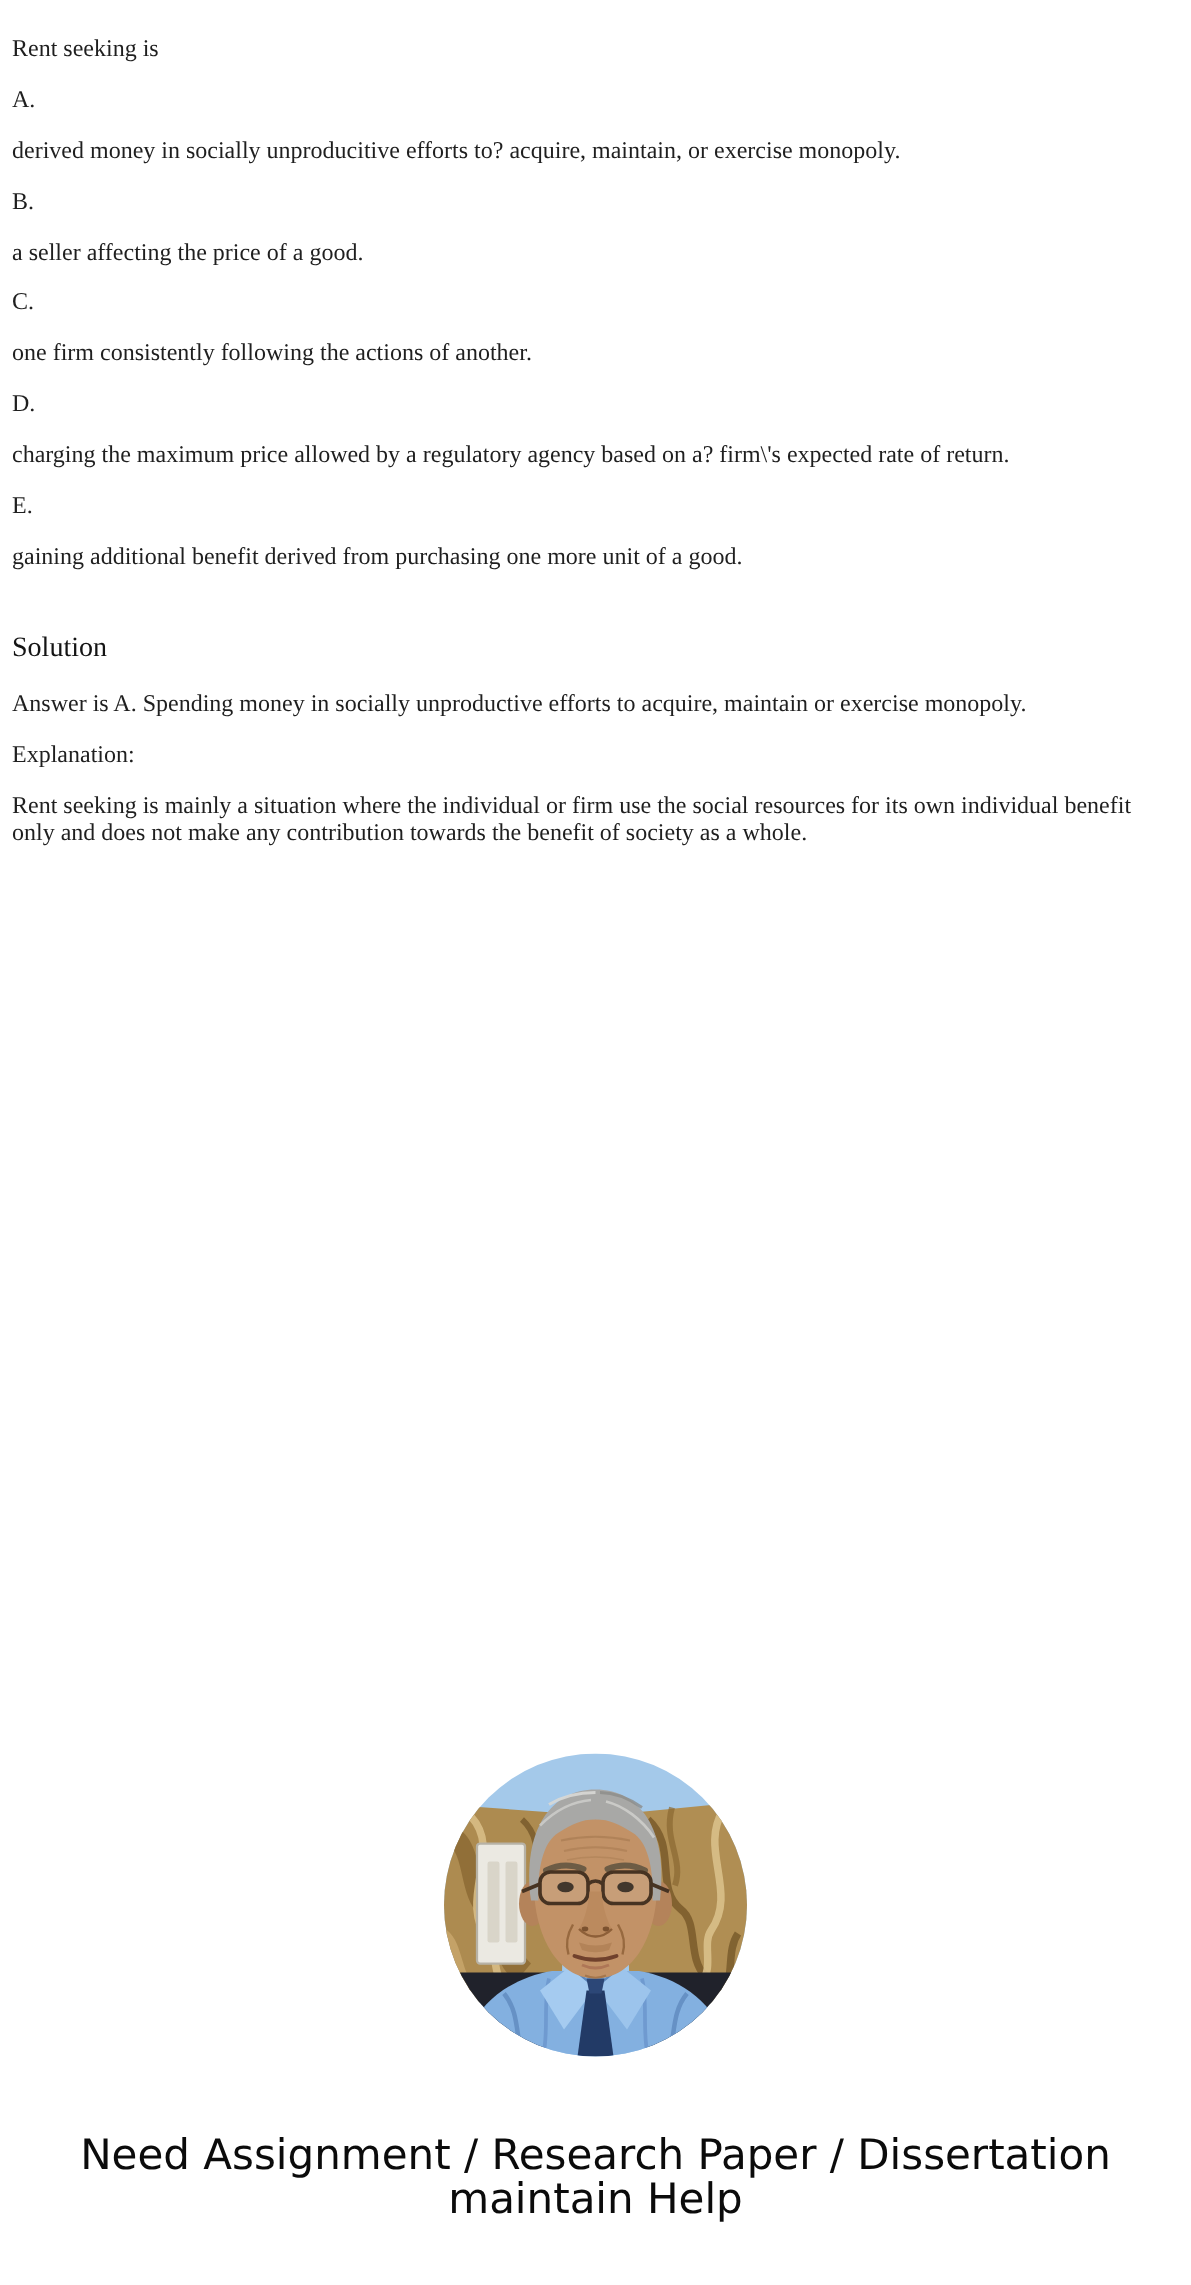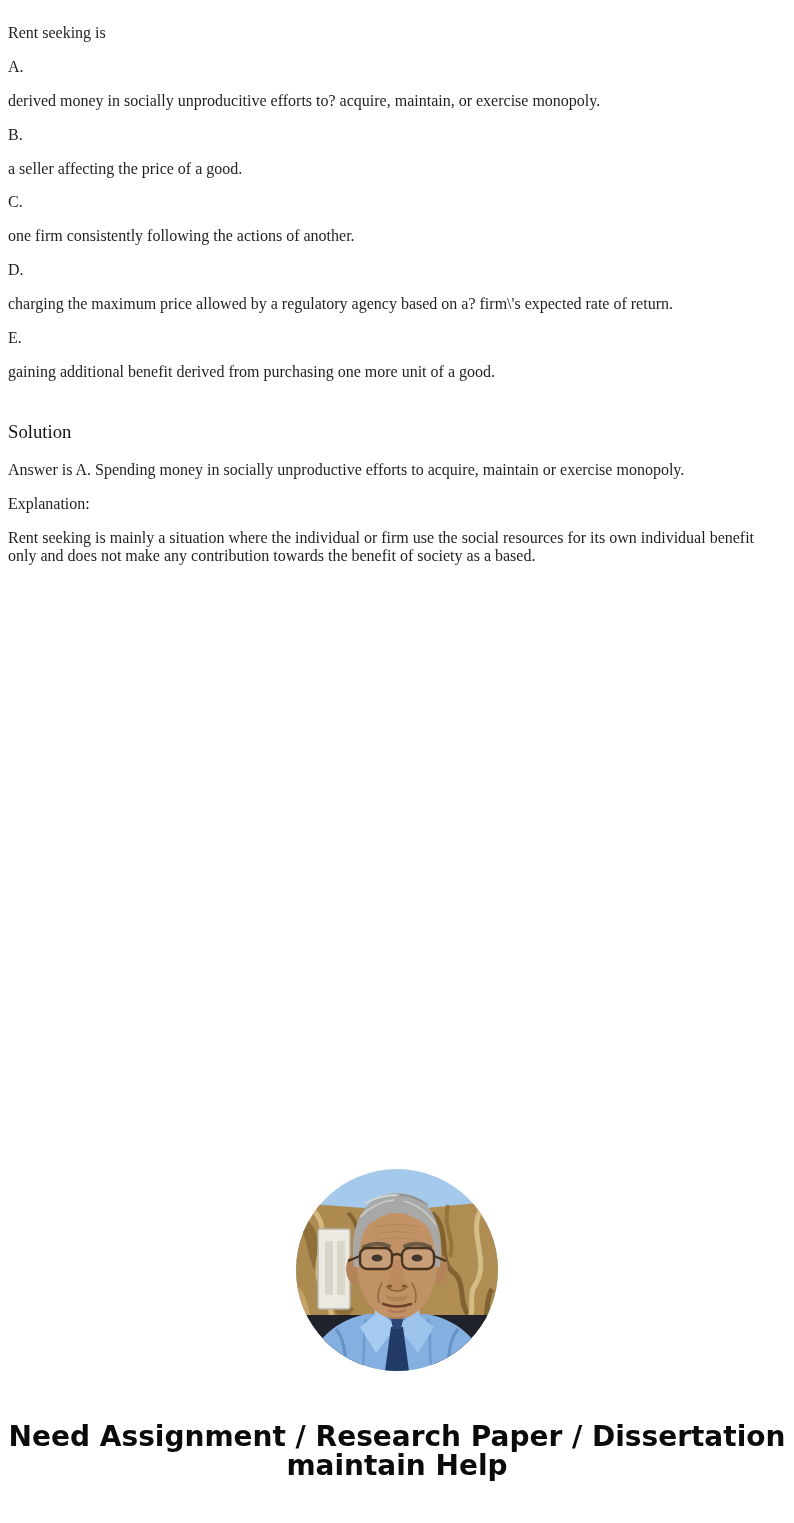--- a/index.html
+++ b/index.html
@@ -35,21 +35,21 @@
     height: 202px;
     margin: 588px auto 0;
   }
   .avatar-wrap svg {
     display: block;
   }
   .footer {
     margin-top: 51px;
     text-align: center;
     font-family: "DejaVu Sans", sans-serif;
-    font-weight: bold;
+    font-weight: normal;
     font-size: 28px;
     line-height: 29.5px;
     color: #0b0b0b;
   }
   .footer div {
     white-space: nowrap;
   }
 </style>
 </head>
 <body>
@@ -68,21 +68,21 @@
 
   <p>D.</p>
   <p>charging the maximum price allowed by a regulatory agency based on a? firm\'s expected rate of return.</p>
 
   <p>E.</p>
   <p>gaining additional benefit derived from purchasing one more unit of a good.</p>
 
   <h3>Solution</h3>
   <p>Answer is A. Spending money in socially unproductive efforts to acquire, maintain or exercise monopoly.</p>
   <p>Explanation:</p>
-  <p>Rent seeking is mainly a situation where the individual or firm use the social resources for its own individual benefit only and does not make any contribution towards the benefit of society as a based.</p>
+  <p>Rent seeking is mainly a situation where the individual or firm use the social resources for its own individual benefit only and does not make any contribution towards the benefit of society as a whole.</p>
 </div>
 
 <div class="avatar-wrap">
   <svg width="202" height="202" viewBox="0 0 202 202" role="img" aria-label="profile photo">
     <defs>
       <clipPath id="avclip">
           <circle cx="101" cy="101" r="101"></circle>
         </clipPath>
     </defs>
     <g clip-path="url(#avclip)">

